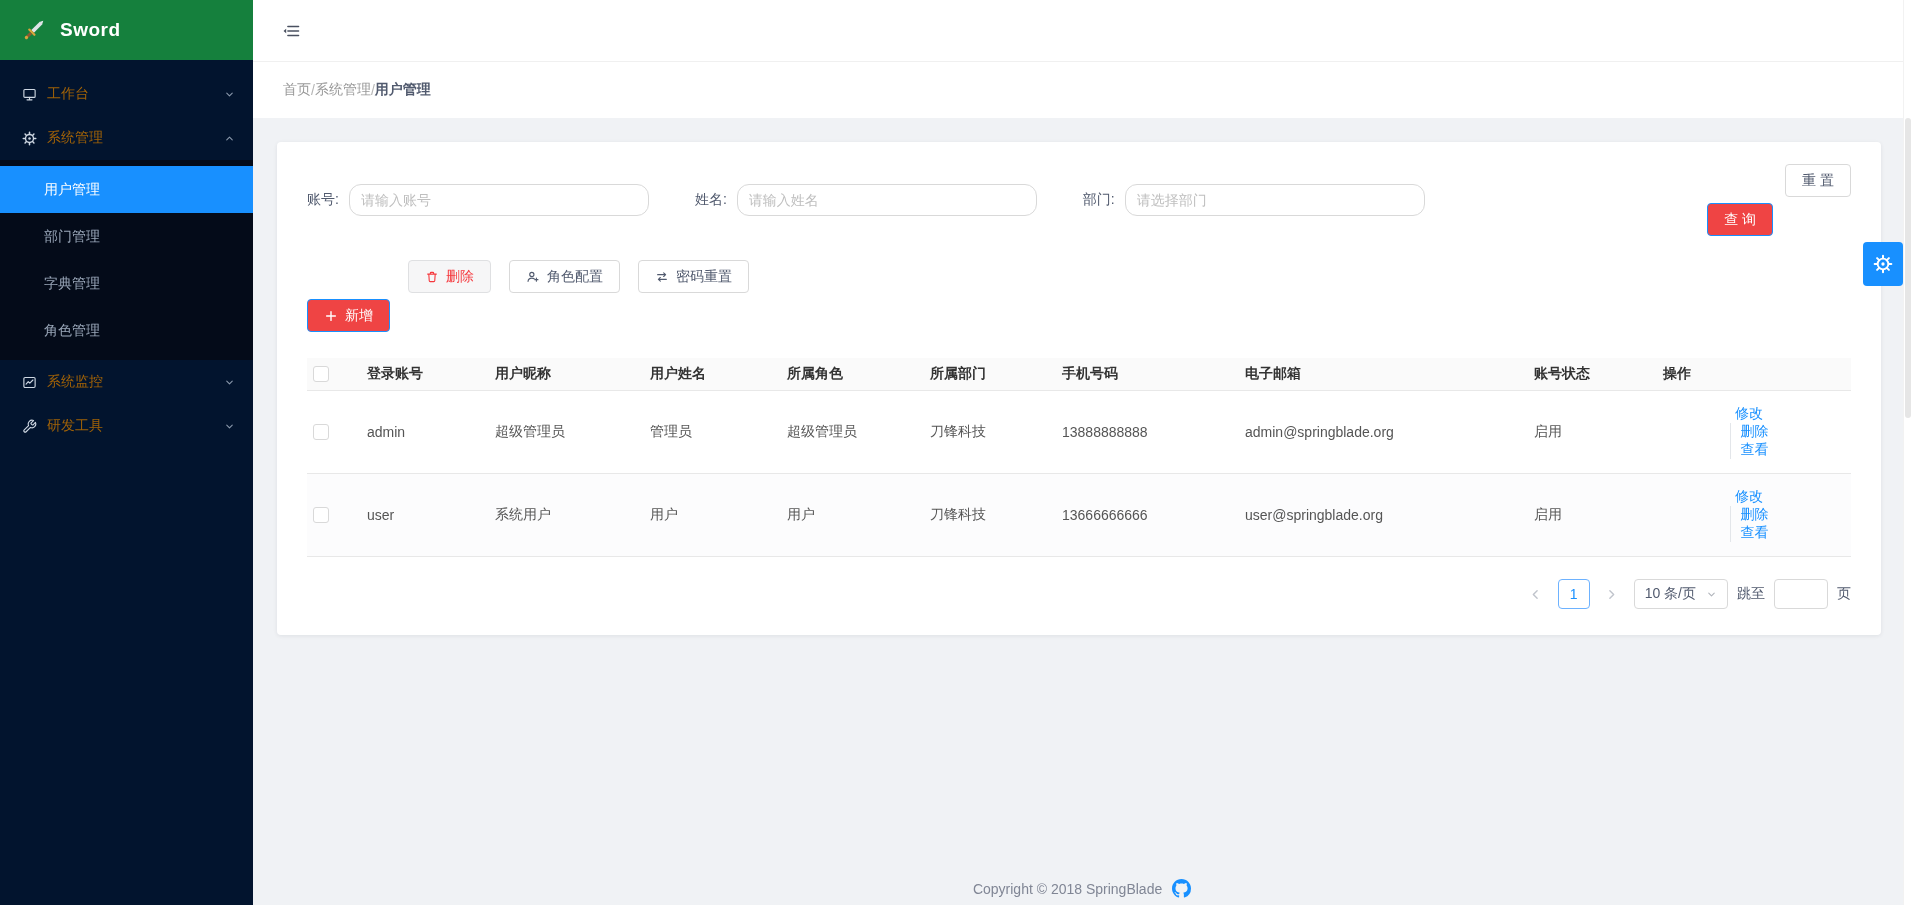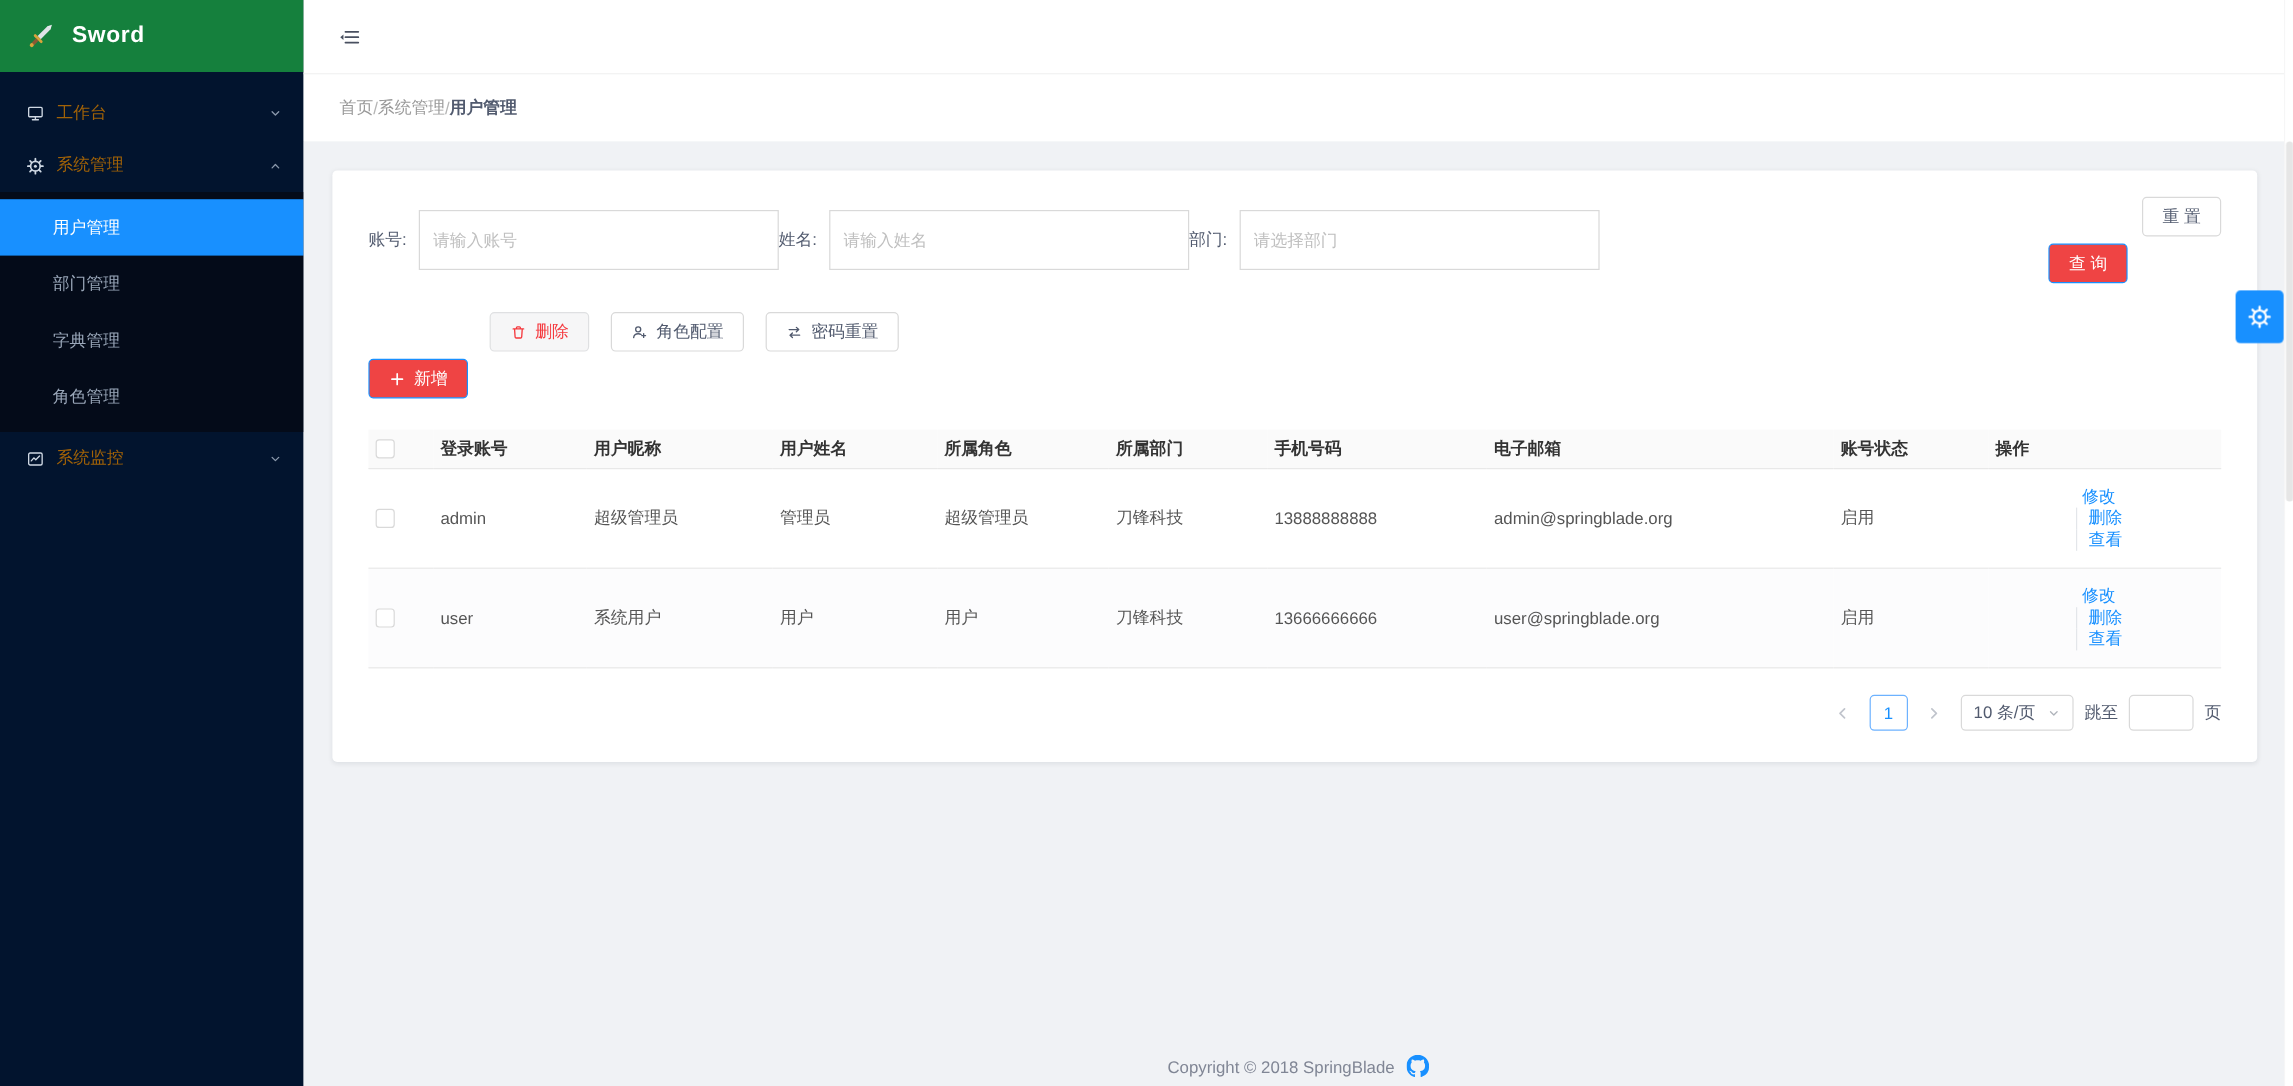--- a/index.html
+++ b/index.html
@@ -38,23 +38,23 @@
   .crumbbar { height:56px; background:#fff; display:flex; align-items:center; padding-left:30px; gap:0; font-size:14px; }
   .crumb-link { color:#999; cursor:pointer; }
   .crumb-sep { color:#b5b5b5; }
   .crumb-cur { color:#515a6e; font-weight:bold; }
 
   .content { flex:1; background:#f0f2f5; padding:24px 30px 0 24px; position:relative; }
   .card { background:#fff; border-radius:4px; box-shadow:0 1px 4px rgba(0,21,41,.08); padding:22px 30px 26px 30px; }
 
   
   .filter-row { display:flex; align-items:center; }
-  .fgroup { display:flex; align-items:center; }
+  .fgroup { display:flex; align-items:center; margin-right:46px; }
   .fgroup label { margin-right:10px; color:#515a6e; white-space:nowrap; }
-  .fgroup input { width:300px; height:50px; border:1px solid #d9d9d9; border-radius:0; padding:0 11px; font-size:14px; color:#515a6e; outline:none; font-family:inherit; }
+  .fgroup input { width:300px; height:32px; border:1px solid #d9d9d9; border-radius:12px; padding:0 11px; font-size:14px; color:#515a6e; outline:none; font-family:inherit; }
   .fgroup input::placeholder { color:#bfbfbf; }
   .factions { margin-left:auto; display:flex; gap:12px; }
 
   .btn { height:33px; border-radius:4px; border:1px solid #d9d9d9; background:#fff; color:#515a6e;
     font-size:14px; padding:0 16px; cursor:pointer; display:inline-flex; align-items:center; gap:7px; font-family:inherit; }
   .btn svg { width:14px; height:14px; }
   .btn.primary { background:#ef4444; border-color:#1890ff; color:#fff;margin-top:39px; }
   .btn.danger { background:#f6f6f7; border-color:#dfe0e2; color:#f5383d; }
 
   .toolbar { display:flex; gap:18px; margin-top:24px; }
@@ -224,20 +224,29 @@
           </div>
         <div class="submenu-item">
             <span>角色管理</span>
           </div>
       </div>
       <div class="menu-item">
         <svg class="mi">
             <use href="#i-chart"></use>
           </svg>
         <span class="mlabel">系统监控</span>
+        <svg class="chev">
+            <use href="#i-chevdown"></use>
+          </svg>
+      </div>
+      <div class="menu-item">
+        <svg class="mi">
+            <use href="#i-wrench"></use>
+          </svg>
+        <span class="mlabel">研发工具</span>
         <svg class="chev">
             <use href="#i-chevdown"></use>
           </svg>
       </div>
     </nav>
   </aside>
 
   <div class="main">
 
     <header class="topbar">

